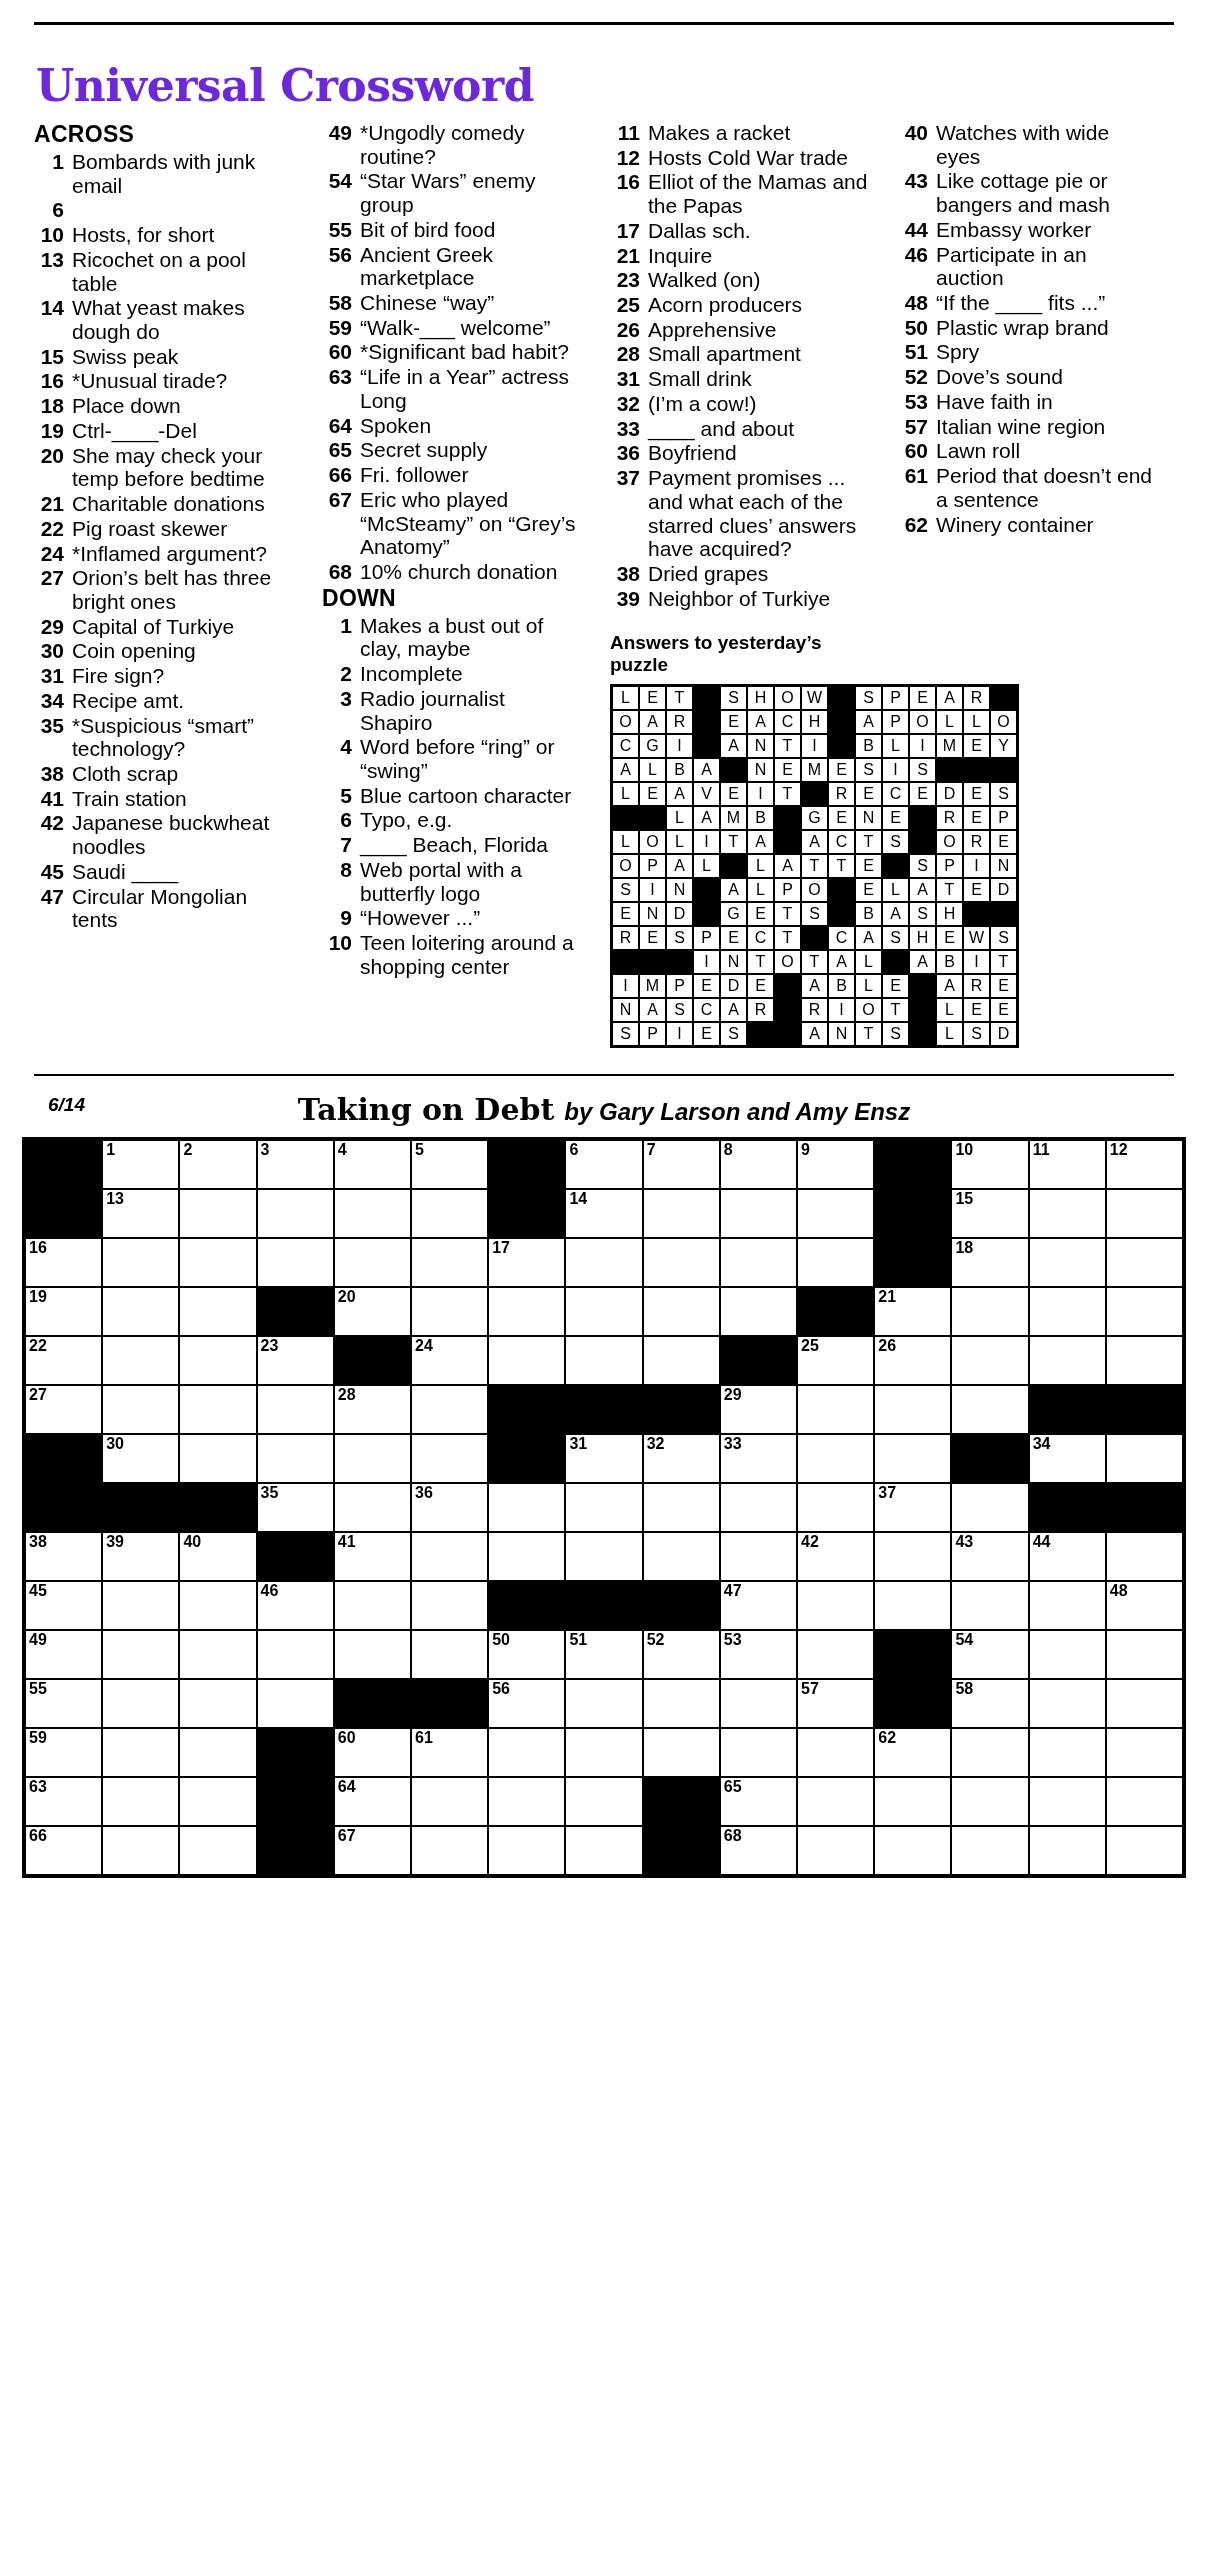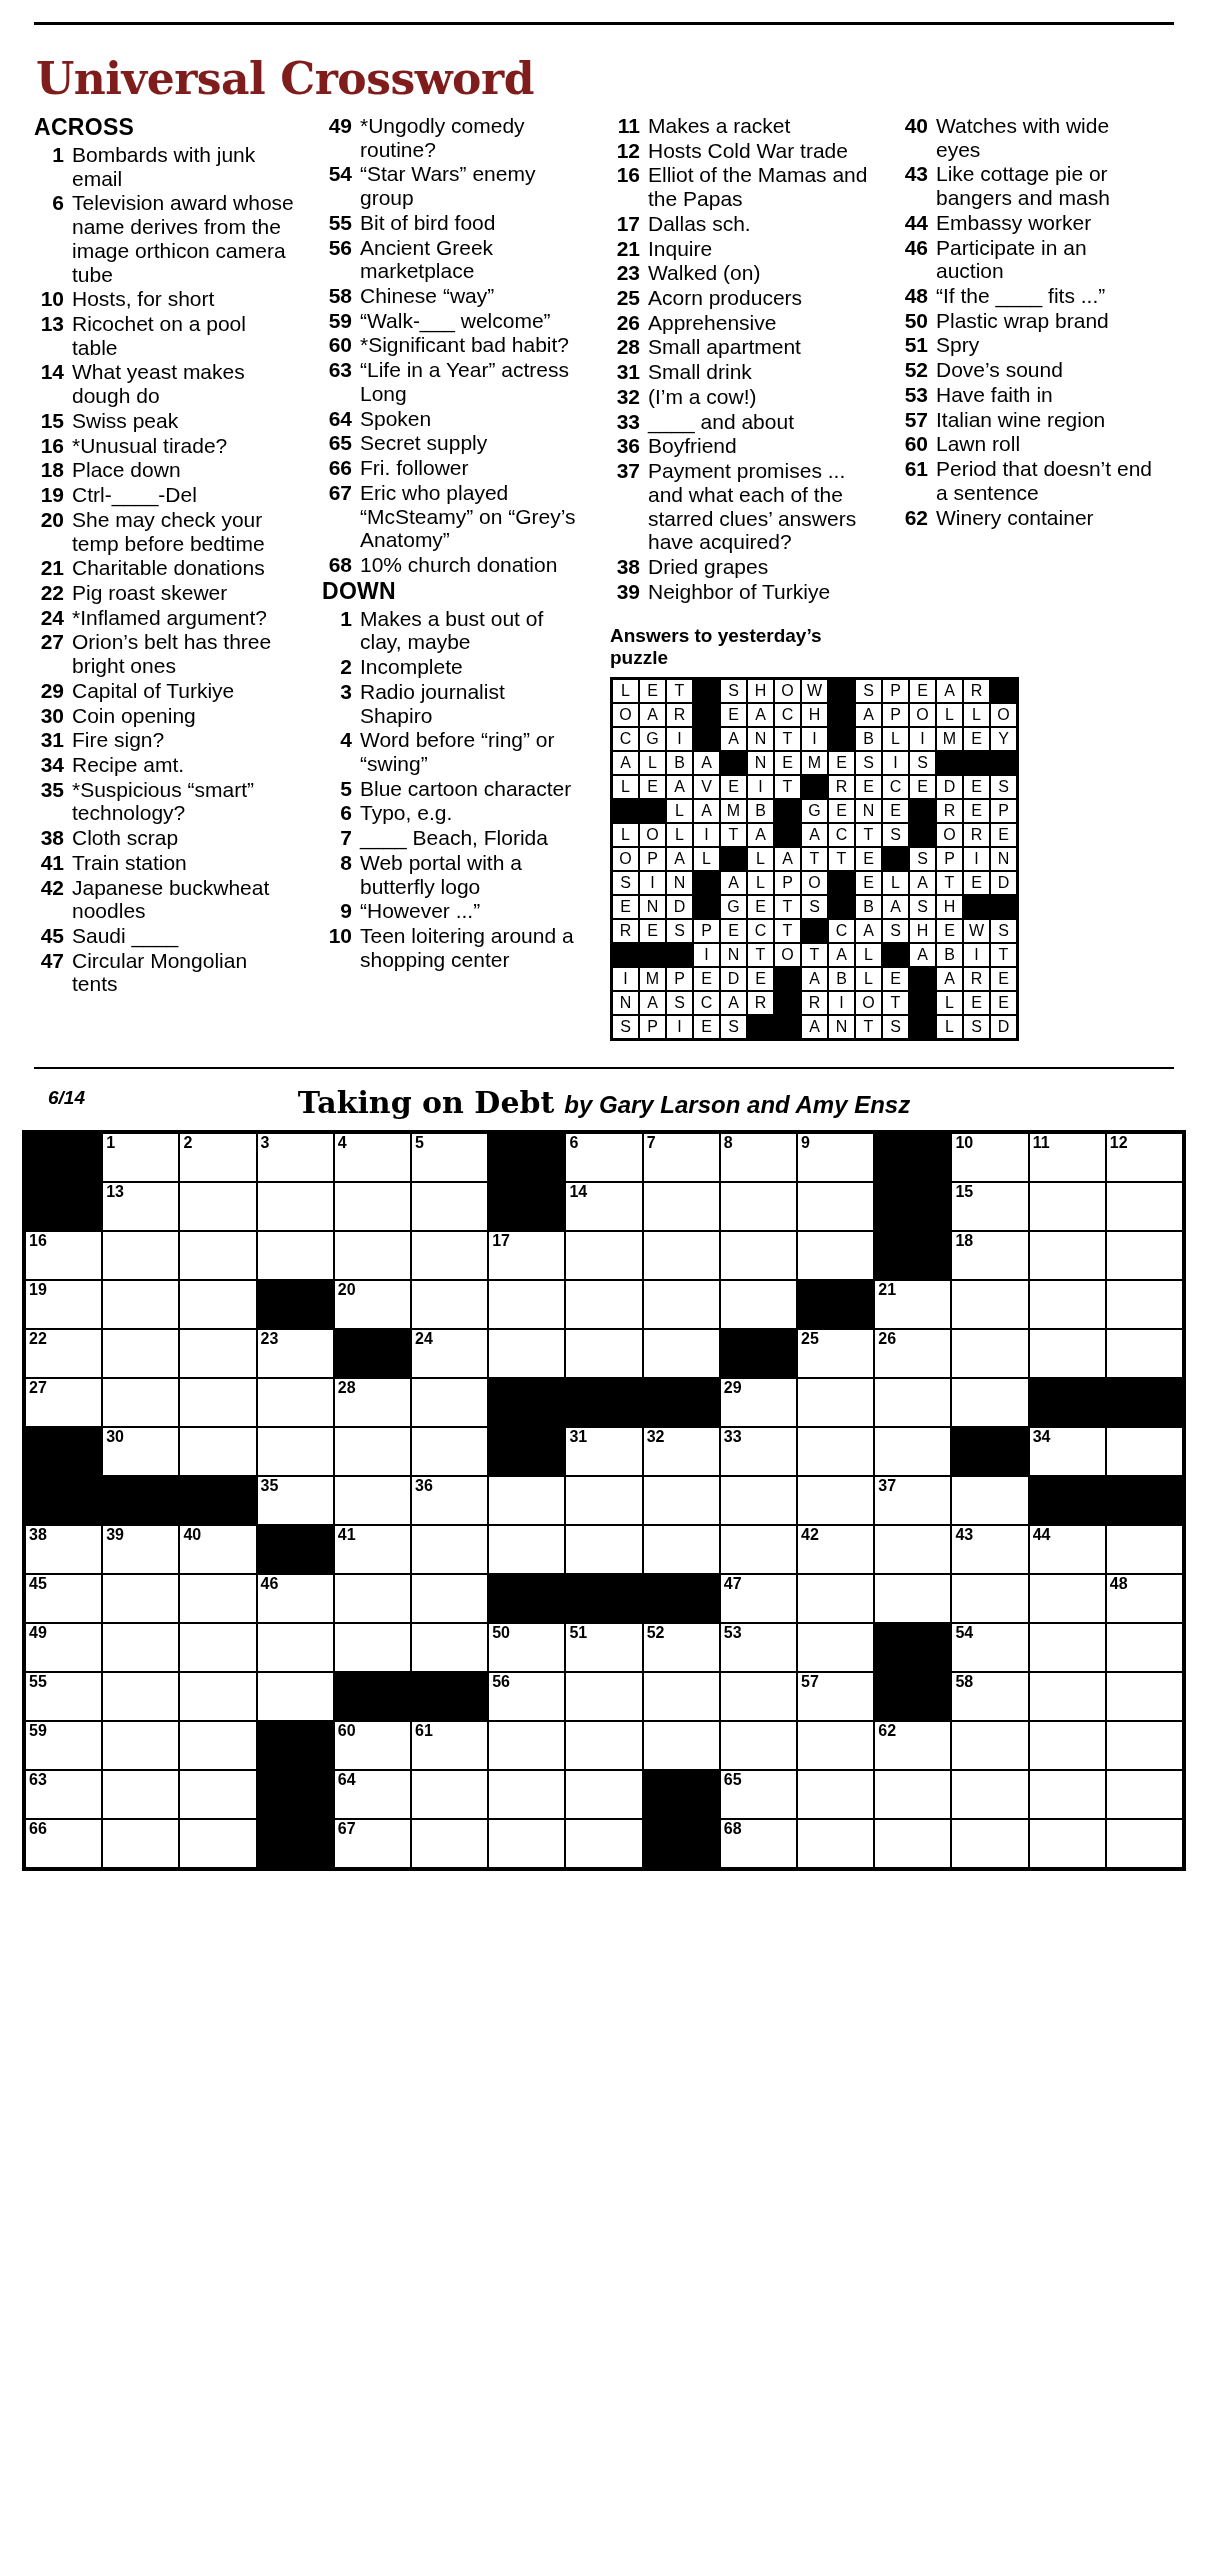--- a/index.html
+++ b/index.html
@@ -1,19 +1,19 @@
 <!DOCTYPE html>
 <html><head>
 <meta charset="utf-8">
 <style>
   html,body{margin:0;padding:0;background:#fff;}
   body{width:1208px;font-family:"Liberation Sans",sans-serif;color:#000;}
   .page{width:1208px;position:relative;padding:0;box-sizing:border-box;}
   .topline{border-top:3px solid #000;margin:22px 34px 0 34px;}
-  .title{font-family:"DejaVu Serif",serif;font-weight:bold;font-size:44px;color:#7f1d1d;letter-spacing:-0.5px;margin:28px 0 10px 36px;}
+  .title{font-family:"DejaVu Serif",serif;font-weight:bold;font-size:44px;color:#6d28d9;letter-spacing:-0.5px;margin:35px 0 10px 36px;}
   .clue-area{display:flex;gap:16px;margin:0 34px;}
   .col{width:272px;padding-right:12px;box-sizing:border-box;}
   .colhead{font-weight:bold;font-size:23px;margin-bottom:2px;letter-spacing:0.3px;}
   .clue{display:flex;font-size:21px;line-height:1.13;margin-bottom:1px;}
   .cnum{width:38px;text-align:right;font-weight:bold;flex:0 0 38px;padding-right:8px;box-sizing:border-box;}
   .ctext{flex:1 1 auto;}
   .ans-head{font-weight:bold;font-size:19px;margin:22px 0 8px 0;}
   .minigrid{border:2px solid #000;display:inline-block;background:#000;}
   .mrow{display:flex;}
   .mc{width:27px;height:24px;border:1px solid #000;background:#fff;font-size:16px;display:flex;align-items:center;justify-content:center;box-sizing:border-box;font-family:"Liberation Sans",sans-serif;}
@@ -42,21 +42,20 @@
 
     <div class="col">
       <div class="colhead">ACROSS</div>
       <div id="col0">
           <div class="clue">
             <span class="cnum">1</span>
             <span class="ctext">Bombards with junk email</span>
           </div>
           <div class="clue">
             <span class="cnum">6</span>
-            <span class="ctext">Television award whose name derives from the image orthicon camera tube</span>
           </div>
           <div class="clue">
             <span class="cnum">10</span>
             <span class="ctext">Hosts, for short</span>
           </div>
           <div class="clue">
             <span class="cnum">13</span>
             <span class="ctext">Ricochet on a pool table</span>
           </div>
           <div class="clue">

